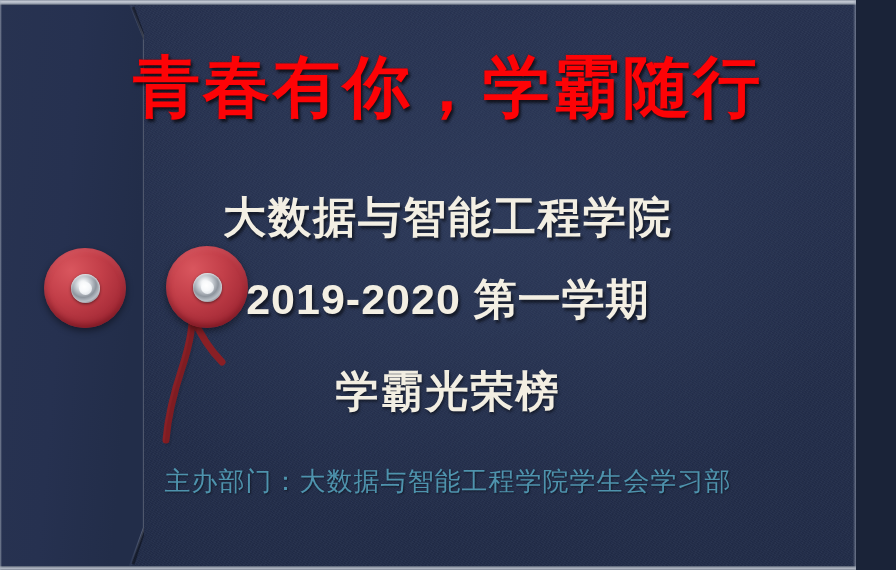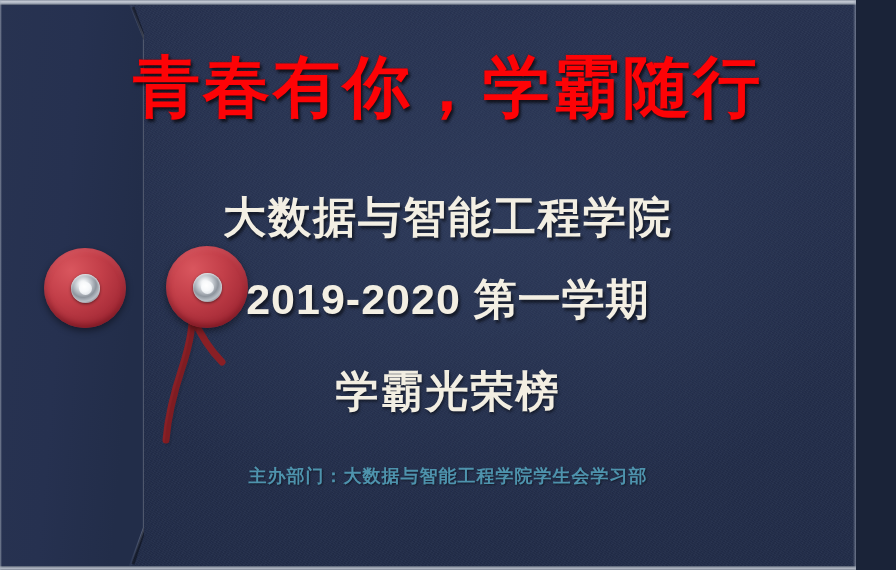--- a/index.html
+++ b/index.html
@@ -169,22 +169,22 @@
     font-weight: bold;
     color: #f2eee2;
     letter-spacing: 2px;
     text-shadow: 1px 2px 3px rgba(0,0,0,0.5);
     white-space: nowrap;
   }
   .line-organizer {
     position: absolute;
     left: 0; right: 0; top: 464px;
     font-family: "Liberation Serif", "DejaVu Serif", serif;
-    font-size: 18px;
-    font-weight: bold;
+    font-size: 26px;
+    font-weight: normal;
     color: #4e93ad;
     letter-spacing: 1px;
     text-shadow: 1px 1px 2px rgba(0,0,0,0.45);
     white-space: nowrap;
   }
 </style>
 </head>
 <body>
 
 <div id="poster">

